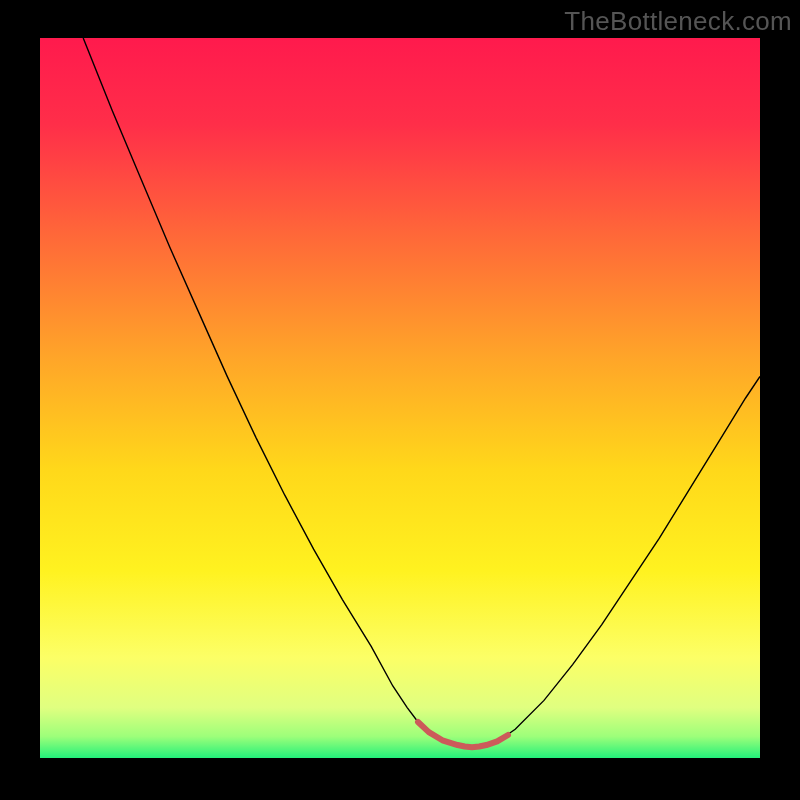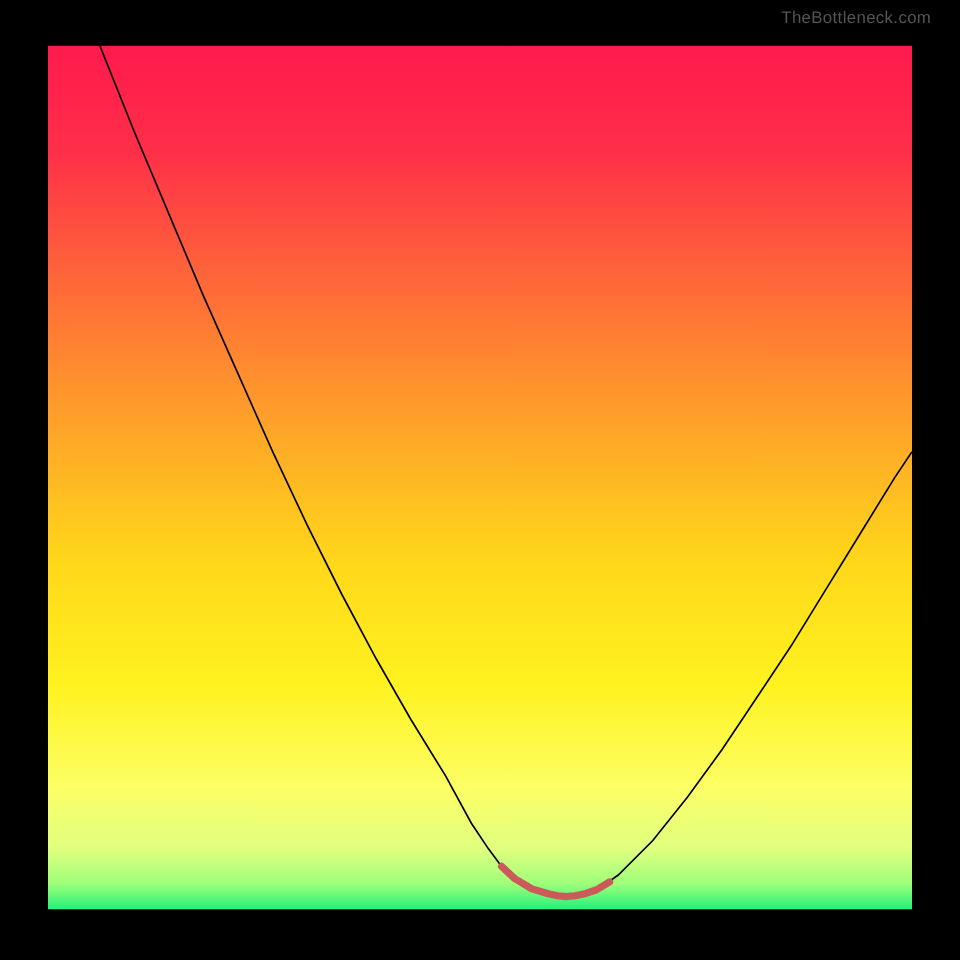--- a/index.html
+++ b/index.html
@@ -13,23 +13,23 @@
   }
   .frame {
     position: relative;
     width: 800px;
     height: 800px;
     background: #000;
   }
   .watermark {
     position: absolute;
     top: 6px;
-    right: 24px;
+    right: 8px;
     color: #555;
-    font-size: 14px;
+    font-size: 26px;
     font-weight: 500;
     letter-spacing: 0.3px;
     z-index: 5;
   }
   .plot-outer {
     position: absolute;
     left: 40px;
     top: 38px;
     width: 720px;
     height: 720px;

